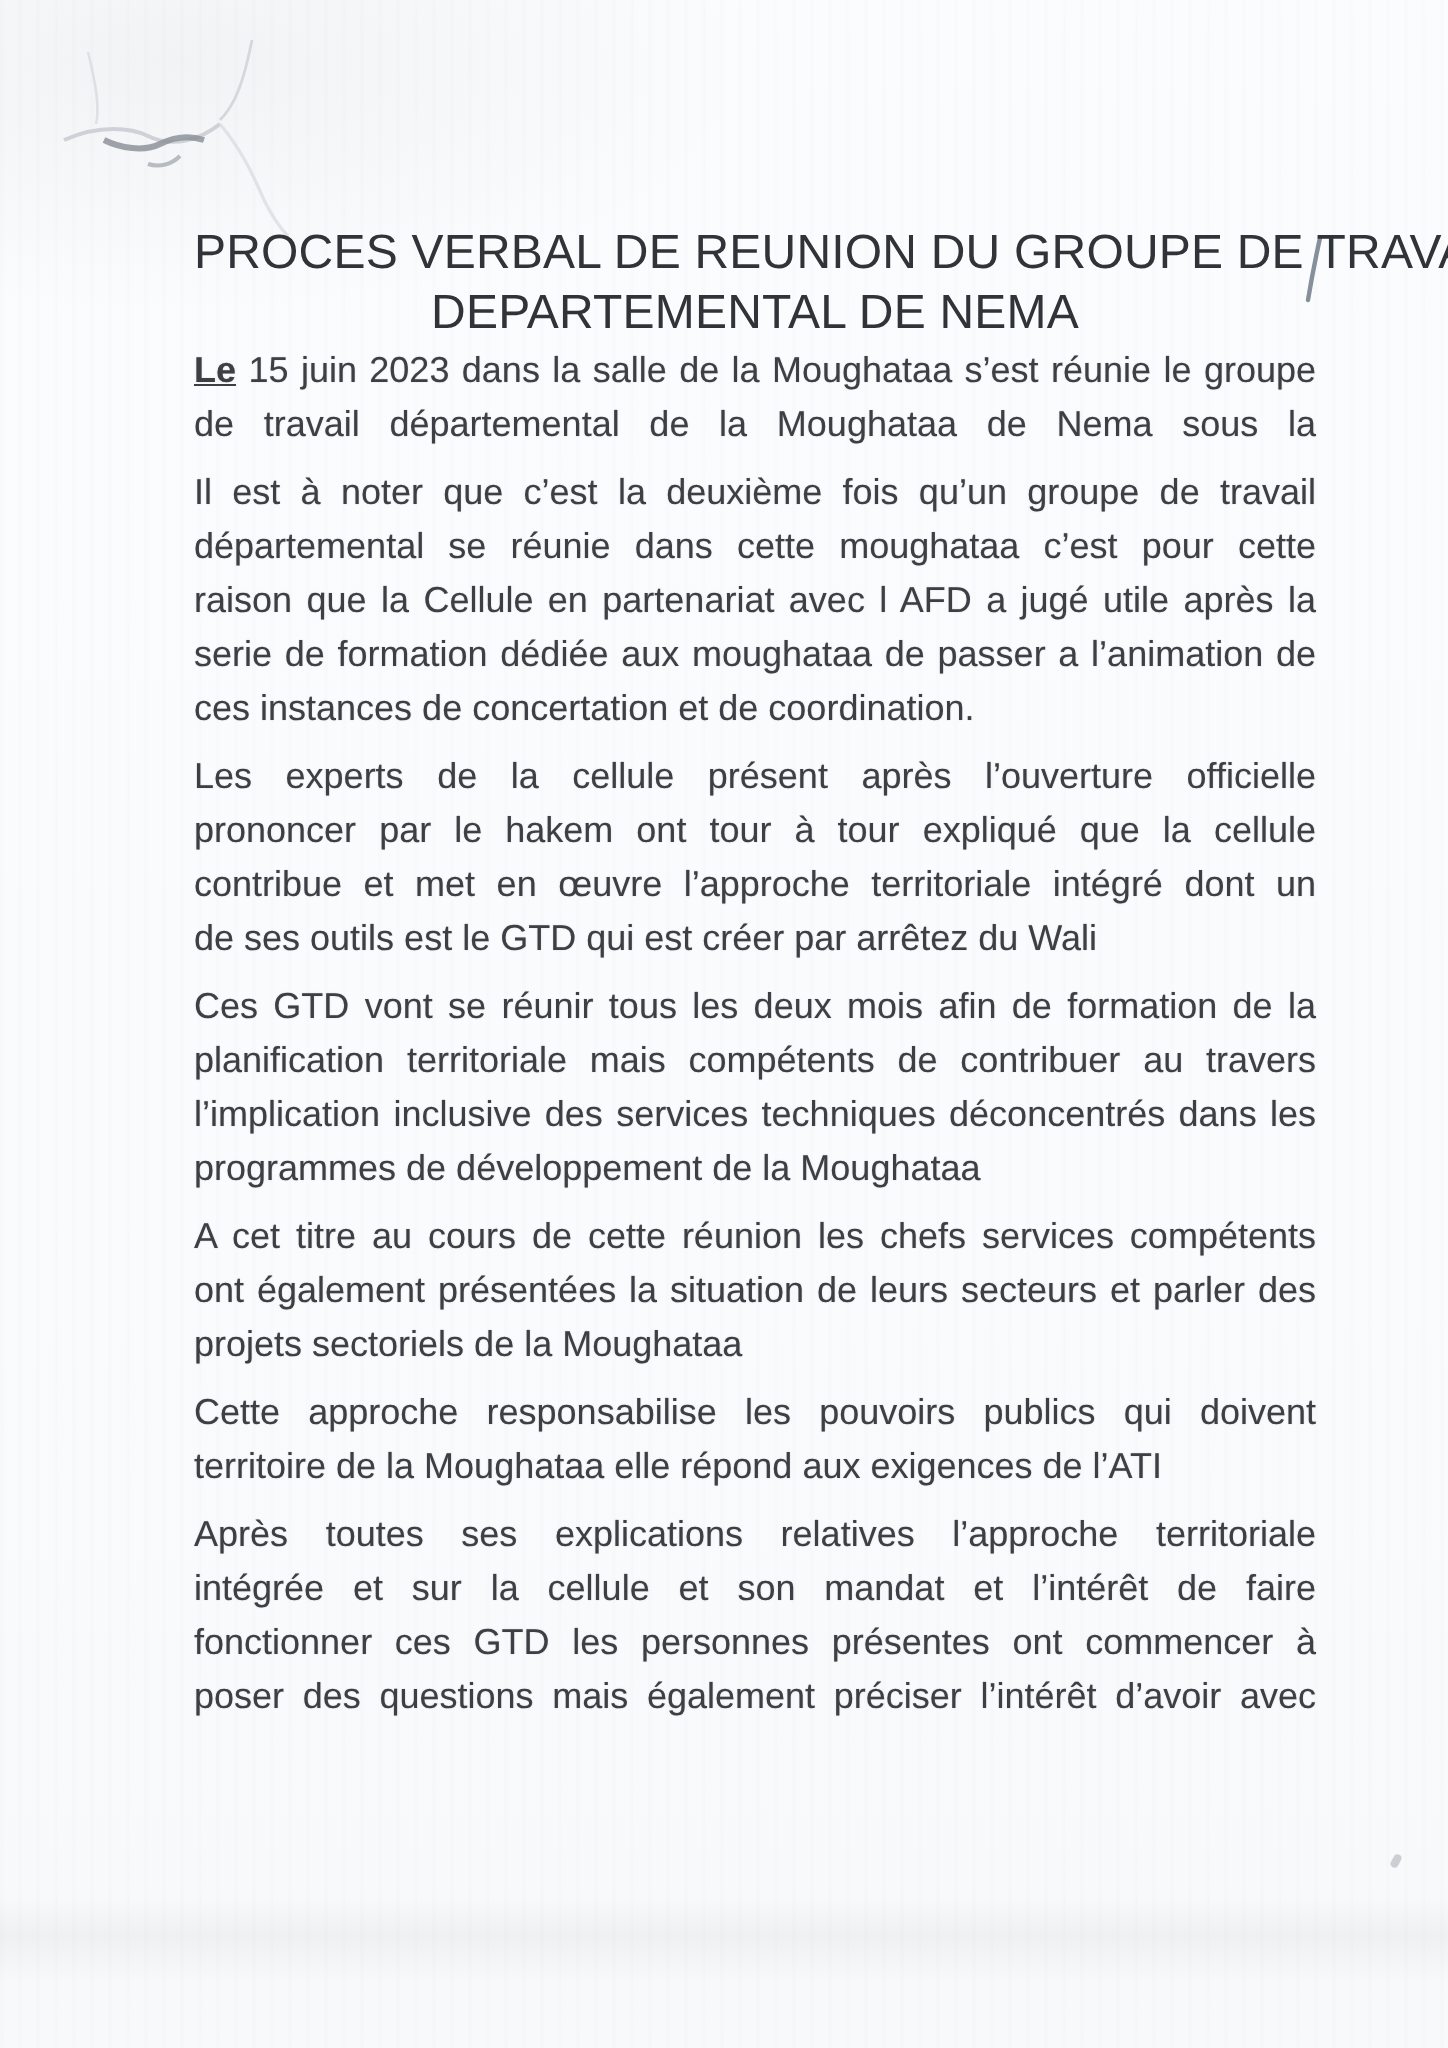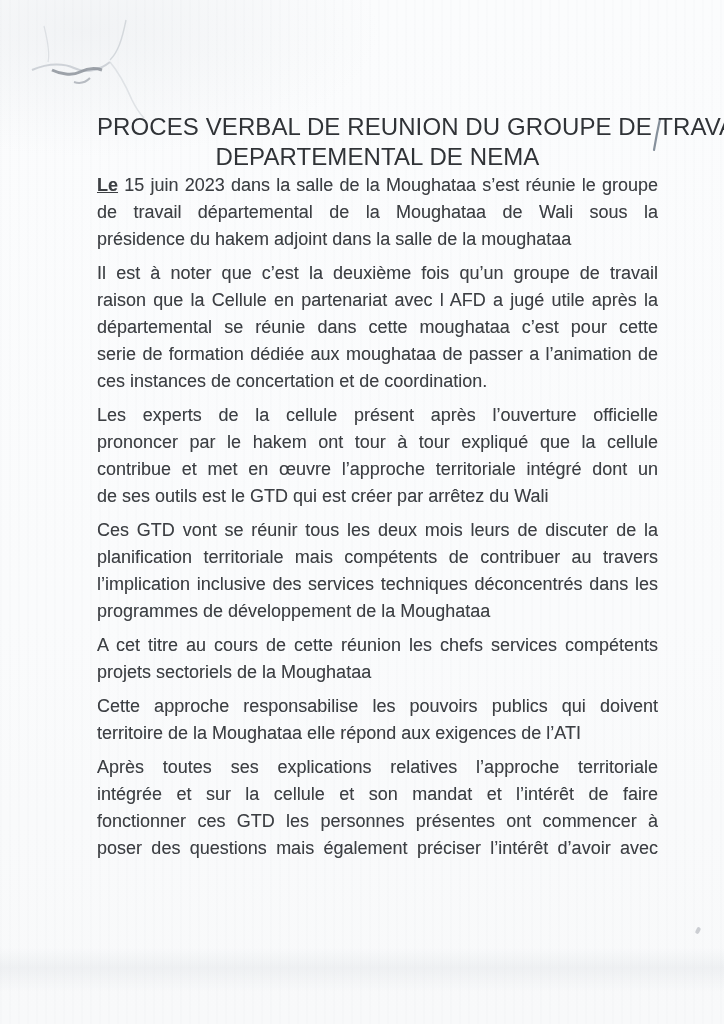--- a/index.html
+++ b/index.html
@@ -114,44 +114,44 @@
 
   <div class="content">
     <div class="doc-title">
       <div class="title-line">PROCES VERBAL DE REUNION DU GROUPE DE TRAVAIL</div>
       <div class="title-line">DEPARTEMENTAL DE NEMA</div>
     </div>
 
     <div class="doc-body">
         <div class="para">
           <div class="line"><b>Le</b> 15 juin 2023 dans la salle de la Moughataa s’est réunie le groupe</div>
-          <div class="line">de travail départemental de la Moughataa de Wali sous la</div>
-          <div class="line last">présidence du hakem adjoint dans la salle de la moughataa</div>
+          <div class="line">de travail départemental de la Moughataa de Nema sous la</div>
         </div>
         <div class="para">
           <div class="line">Il est à noter que c’est la deuxième fois qu’un groupe de travail</div>
+          <div class="line">départemental se réunie dans cette moughataa c’est pour cette</div>
           <div class="line">raison que la Cellule en partenariat avec l AFD a jugé utile après la</div>
-          <div class="line">départemental se réunie dans cette moughataa c’est pour cette</div>
           <div class="line">serie de formation dédiée aux moughataa de passer a l’animation de</div>
           <div class="line last">ces instances de concertation et de coordination.</div>
         </div>
         <div class="para">
           <div class="line">Les experts de la cellule présent après l’ouverture officielle</div>
           <div class="line">prononcer par le hakem ont tour à tour expliqué que la cellule</div>
           <div class="line">contribue et met en œuvre l’approche territoriale intégré dont un</div>
           <div class="line last">de ses outils est le GTD qui est créer par arrêtez du Wali</div>
         </div>
         <div class="para">
-          <div class="line">Ces GTD vont se réunir tous les deux mois leurs de discuter de la</div>
+          <div class="line">Ces GTD vont se réunir tous les deux mois afin de formation de la</div>
           <div class="line">planification territoriale mais compétents de contribuer au travers</div>
           <div class="line">l’implication inclusive des services techniques déconcentrés dans les</div>
           <div class="line last">programmes de développement de la Moughataa</div>
         </div>
         <div class="para">
           <div class="line">A cet titre au cours de cette réunion les chefs services compétents</div>
+          <div class="line">ont également présentées la situation de leurs secteurs et parler des</div>
           <div class="line last">projets sectoriels de la Moughataa</div>
         </div>
         <div class="para">
           <div class="line">Cette approche responsabilise les pouvoirs publics qui doivent</div>
           <div class="line last">territoire de la Moughataa elle répond aux exigences de l’ATI</div>
         </div>
         <div class="para">
           <div class="line">Après toutes ses explications relatives l’approche territoriale</div>
           <div class="line">intégrée et sur la cellule et son mandat et l’intérêt de faire</div>
           <div class="line">fonctionner ces GTD les personnes présentes ont commencer à</div>

